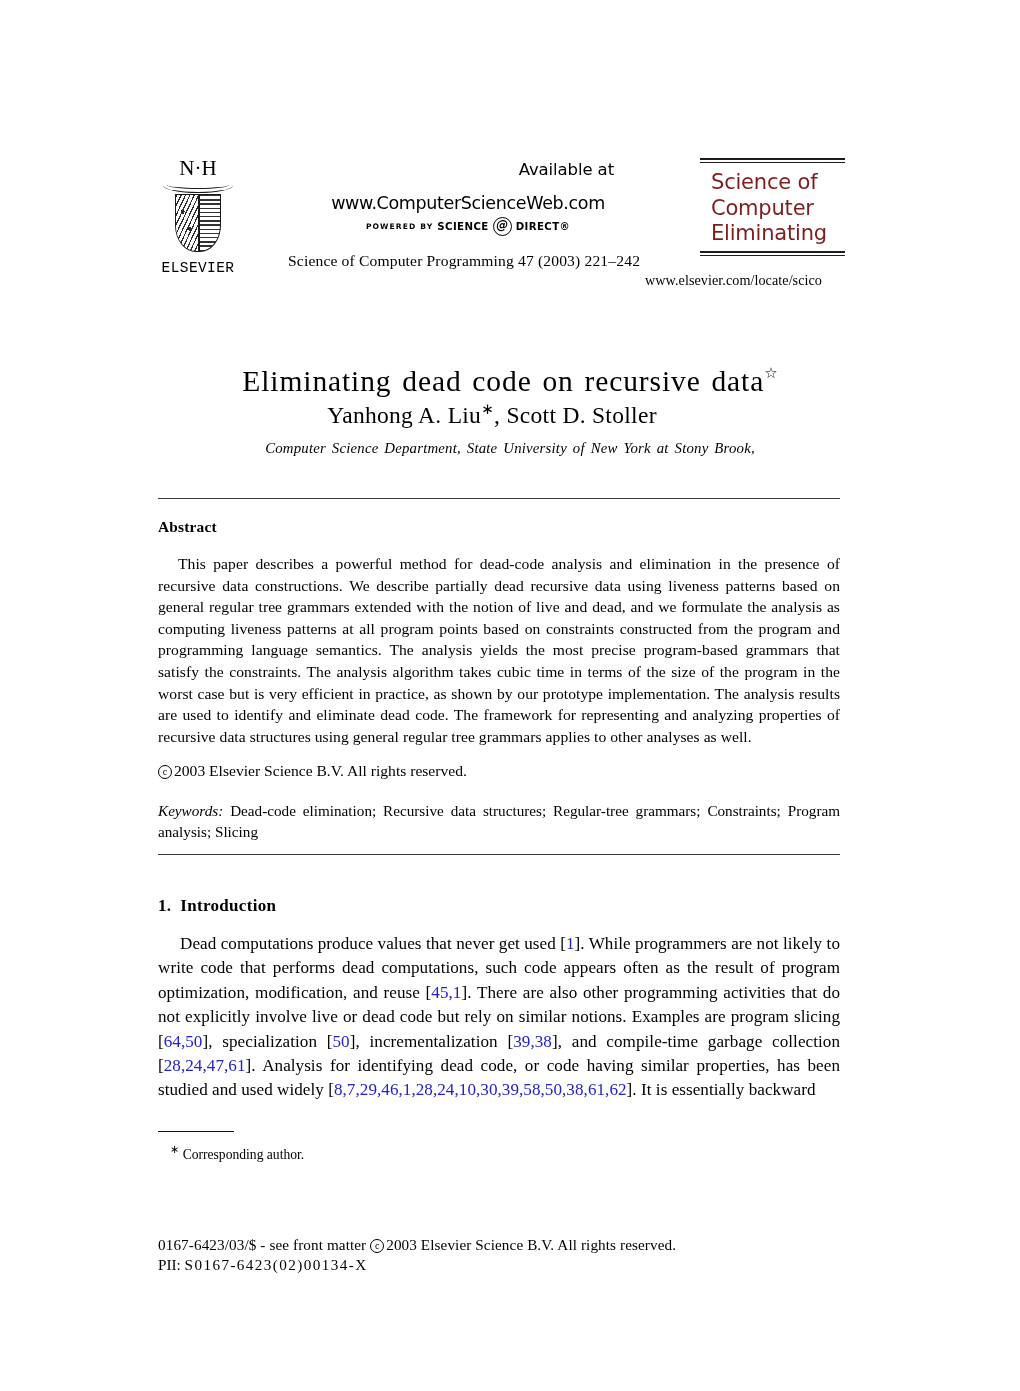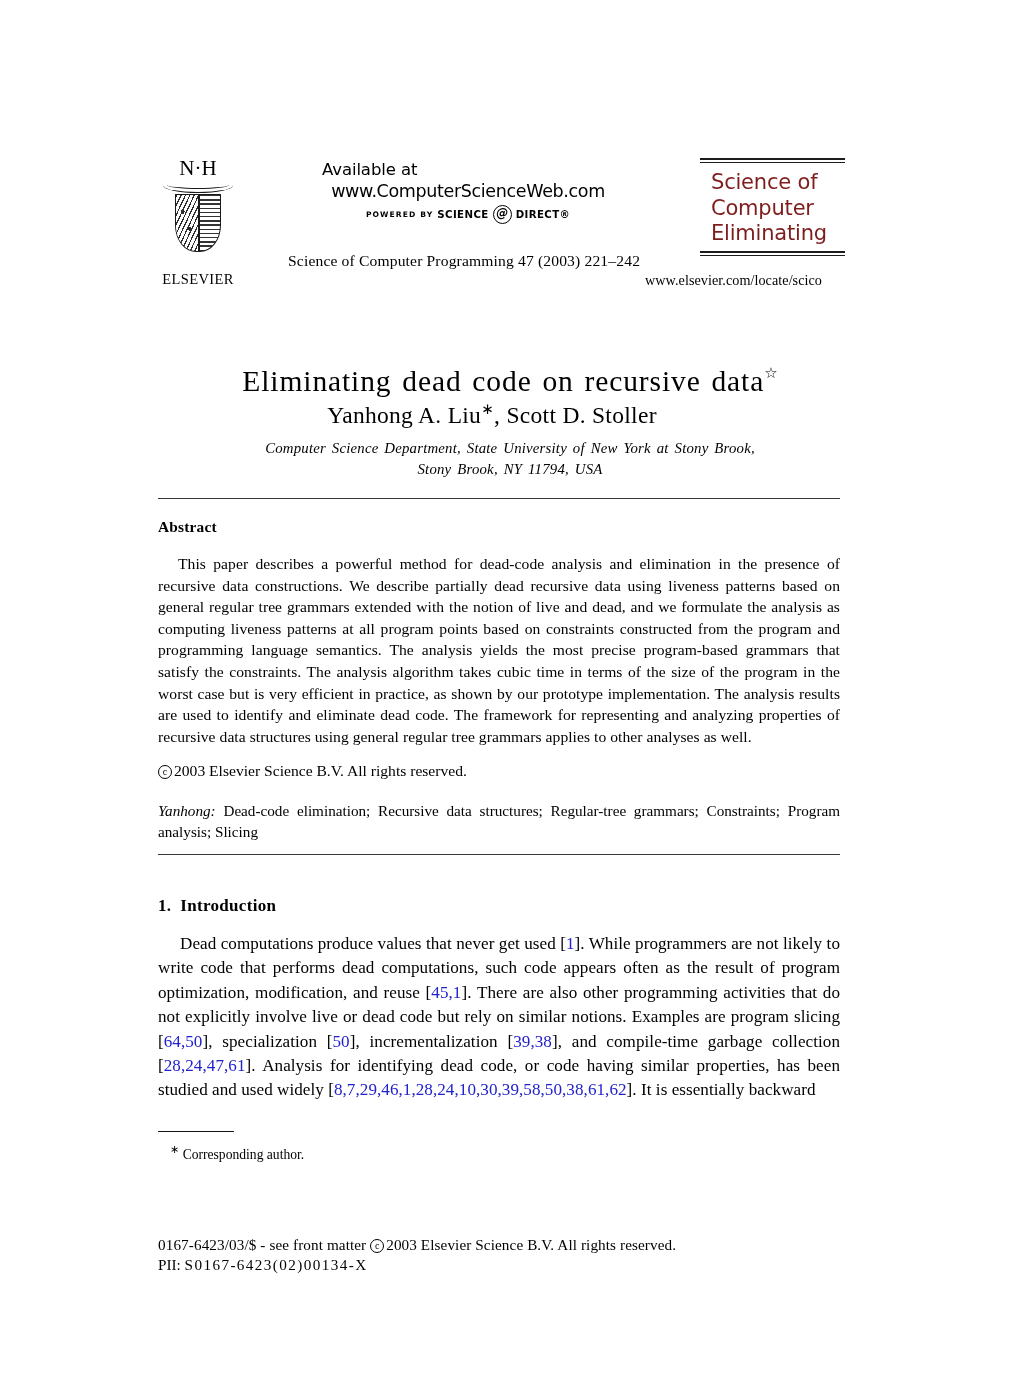--- a/index.html
+++ b/index.html
@@ -82,48 +82,49 @@
   .shield-left {
     position: absolute;
     left: 0; top: 0; bottom: 0; width: 50%;
     background:
       radial-gradient(circle at 30% 30%, #2b2b2b 0 2px, transparent 2px),
       radial-gradient(circle at 60% 60%, #2b2b2b 0 2px, transparent 2px),
       repeating-linear-gradient(115deg,
         #2e2e2e 0px, #2e2e2e 1.2px, #fff 1.2px, #fff 4px);
   }
   .elsevier-word {
-    font-family: Liberation Serif, serif;
+    font-family: Liberation Mono, monospace;
     font-size: 14.5px;
     letter-spacing: 0.4px;
-    margin-top: 19px;
+    margin-top: 8px;
     font-weight: normal;
     text-align: center;
   }
 
   
   .available-block {
     position: absolute;
     left: 322px;
     top: 160px;
     width: 292px;
     text-align: center;
     font-family: "DejaVu Sans", sans-serif;
   }
   .available-line1 {
     font-size: 16.5px;
     line-height: 20px;
-    text-align: left;
+    text-align: right;
     letter-spacing: -0.1px;
   }
   .available-line2 {
     font-size: 17.5px;
     line-height: 22px;
     text-align: center;
     letter-spacing: -0.35px;
+    margin-top: 12px;
   }
   .sd-row {
     margin-top: 3px;
     display: flex;
     align-items: center;
     justify-content: center;
     gap: 4px;
   }
   .sd-powered {
     font-family: "DejaVu Sans", sans-serif;
@@ -424,30 +425,29 @@
   <div class="journal-cite">Science of Computer Programming 47 (2003) 221–242</div>
   <div class="journal-url">www.elsevier.com/locate/scico</div>
 </div>
 
 <h1 class="title"><span>Eliminating dead code on recursive data</span><span class="star">☆</span></h1>
 
 <div class="authors"><span>Yanhong A. Liu</span><sup>∗</sup><span>, Scott D. Stoller</span></div>
 
 <div class="affil">
   <div>Computer Science Department, State University of New York at Stony Brook,</div>
-  <div>Stony Brook, NY 11794, USA</div>
 </div>
 
 <div class="rule rule-abstract-top"></div>
 
 <div class="abstract-head">Abstract</div>
 <div class="abstract-body">This paper describes a powerful method for dead-code analysis and elimination in the presence of recursive data constructions. We describe partially dead recursive data using liveness patterns based on general regular tree grammars extended with the notion of live and dead, and we formulate the analysis as computing liveness patterns at all program points based on constraints constructed from the program and programming language semantics. The analysis yields the most precise program-based grammars that satisfy the constraints. The analysis algorithm takes cubic time in terms of the size of the program in the worst case but is very efficient in practice, as shown by our prototype implementation. The analysis results are used to identify and eliminate dead code. The framework for representing and analyzing properties of recursive data structures using general regular tree grammars applies to other analyses as well.</div>
 <div class="abstract-copy"><span class="circ">c</span><span>2003 Elsevier Science B.V. All rights reserved.</span></div>
 
-<div class="keywords"><i>Yanhong:</i><span> Dead-code elimination; Recursive data structures; Regular-tree grammars; Constraints; Program analysis; Slicing</span></div>
+<div class="keywords"><i>Keywords:</i><span> Dead-code elimination; Recursive data structures; Regular-tree grammars; Constraints; Program analysis; Slicing</span></div>
 
 <div class="rule rule-abstract-bot"></div>
 
 <div class="sec-head"><span class="num">1.</span><span>Introduction</span></div>
 
 <div class="intro-body">Dead computations produce values that never get used [<a class="cite" href="#">1</a>]. While programmers are not likely to write code that performs dead computations, such code appears often as the result of program optimization, modification, and reuse [<a class="cite" href="#">45,1</a>]. There are also other programming activities that do not explicitly involve live or dead code but rely on similar notions. Examples are program slicing [<a class="cite" href="#">64,50</a>], specialization [<a class="cite" href="#">50</a>], incrementalization [<a class="cite" href="#">39,38</a>], and compile-time garbage collection [<a class="cite" href="#">28,24,47,61</a>]. Analysis for identifying dead code, or code having similar properties, has been studied and used widely [<a class="cite" href="#">8,7,29,46,1,28,24,10,30,39,58,50,38,61,62</a>]. It is essentially backward</div>
 
 <div class="fn-rule"></div>
 <div class="footnotes">
   <div class="fn-corr"><sup>∗</sup> <span>Corresponding author.</span></div>

